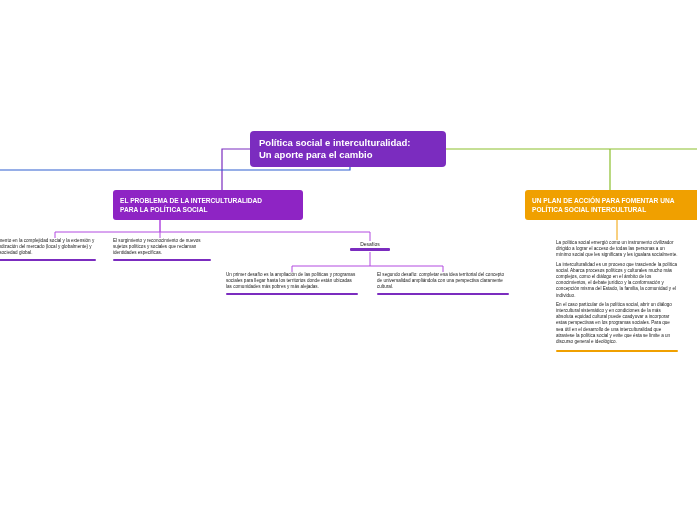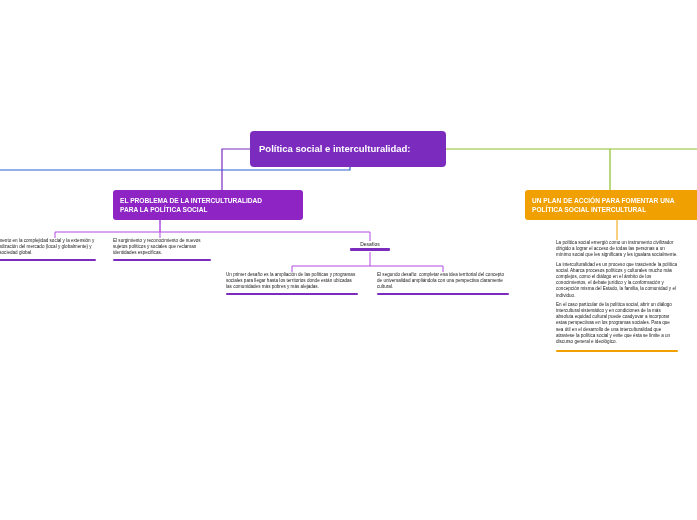--- a/index.html
+++ b/index.html
@@ -174,20 +174,21 @@
 
     <path d="M370 252 L370 266 L292 266 L292 272" stroke="#b24ae0" stroke-width="1" fill="none"></path>
     <path d="M370 266 L443 266 L443 272" stroke="#b24ae0" stroke-width="1" fill="none"></path>
 
     <path d="M617 220 L617 236 L617 240" stroke="#f0a000" stroke-width="1" fill="none"></path>
   </svg>
 
   <div class="node root">
     <div>
       <div>Política social e interculturalidad:</div>
+      <div>Un aporte para el cambio</div>
     </div>
   </div>
 
   <div class="node branch-left">
     <div>
       <div>EL PROBLEMA DE LA INTERCULTURALIDAD</div>
       <div>PARA LA POLÍTICA SOCIAL</div>
     </div>
   </div>
 

